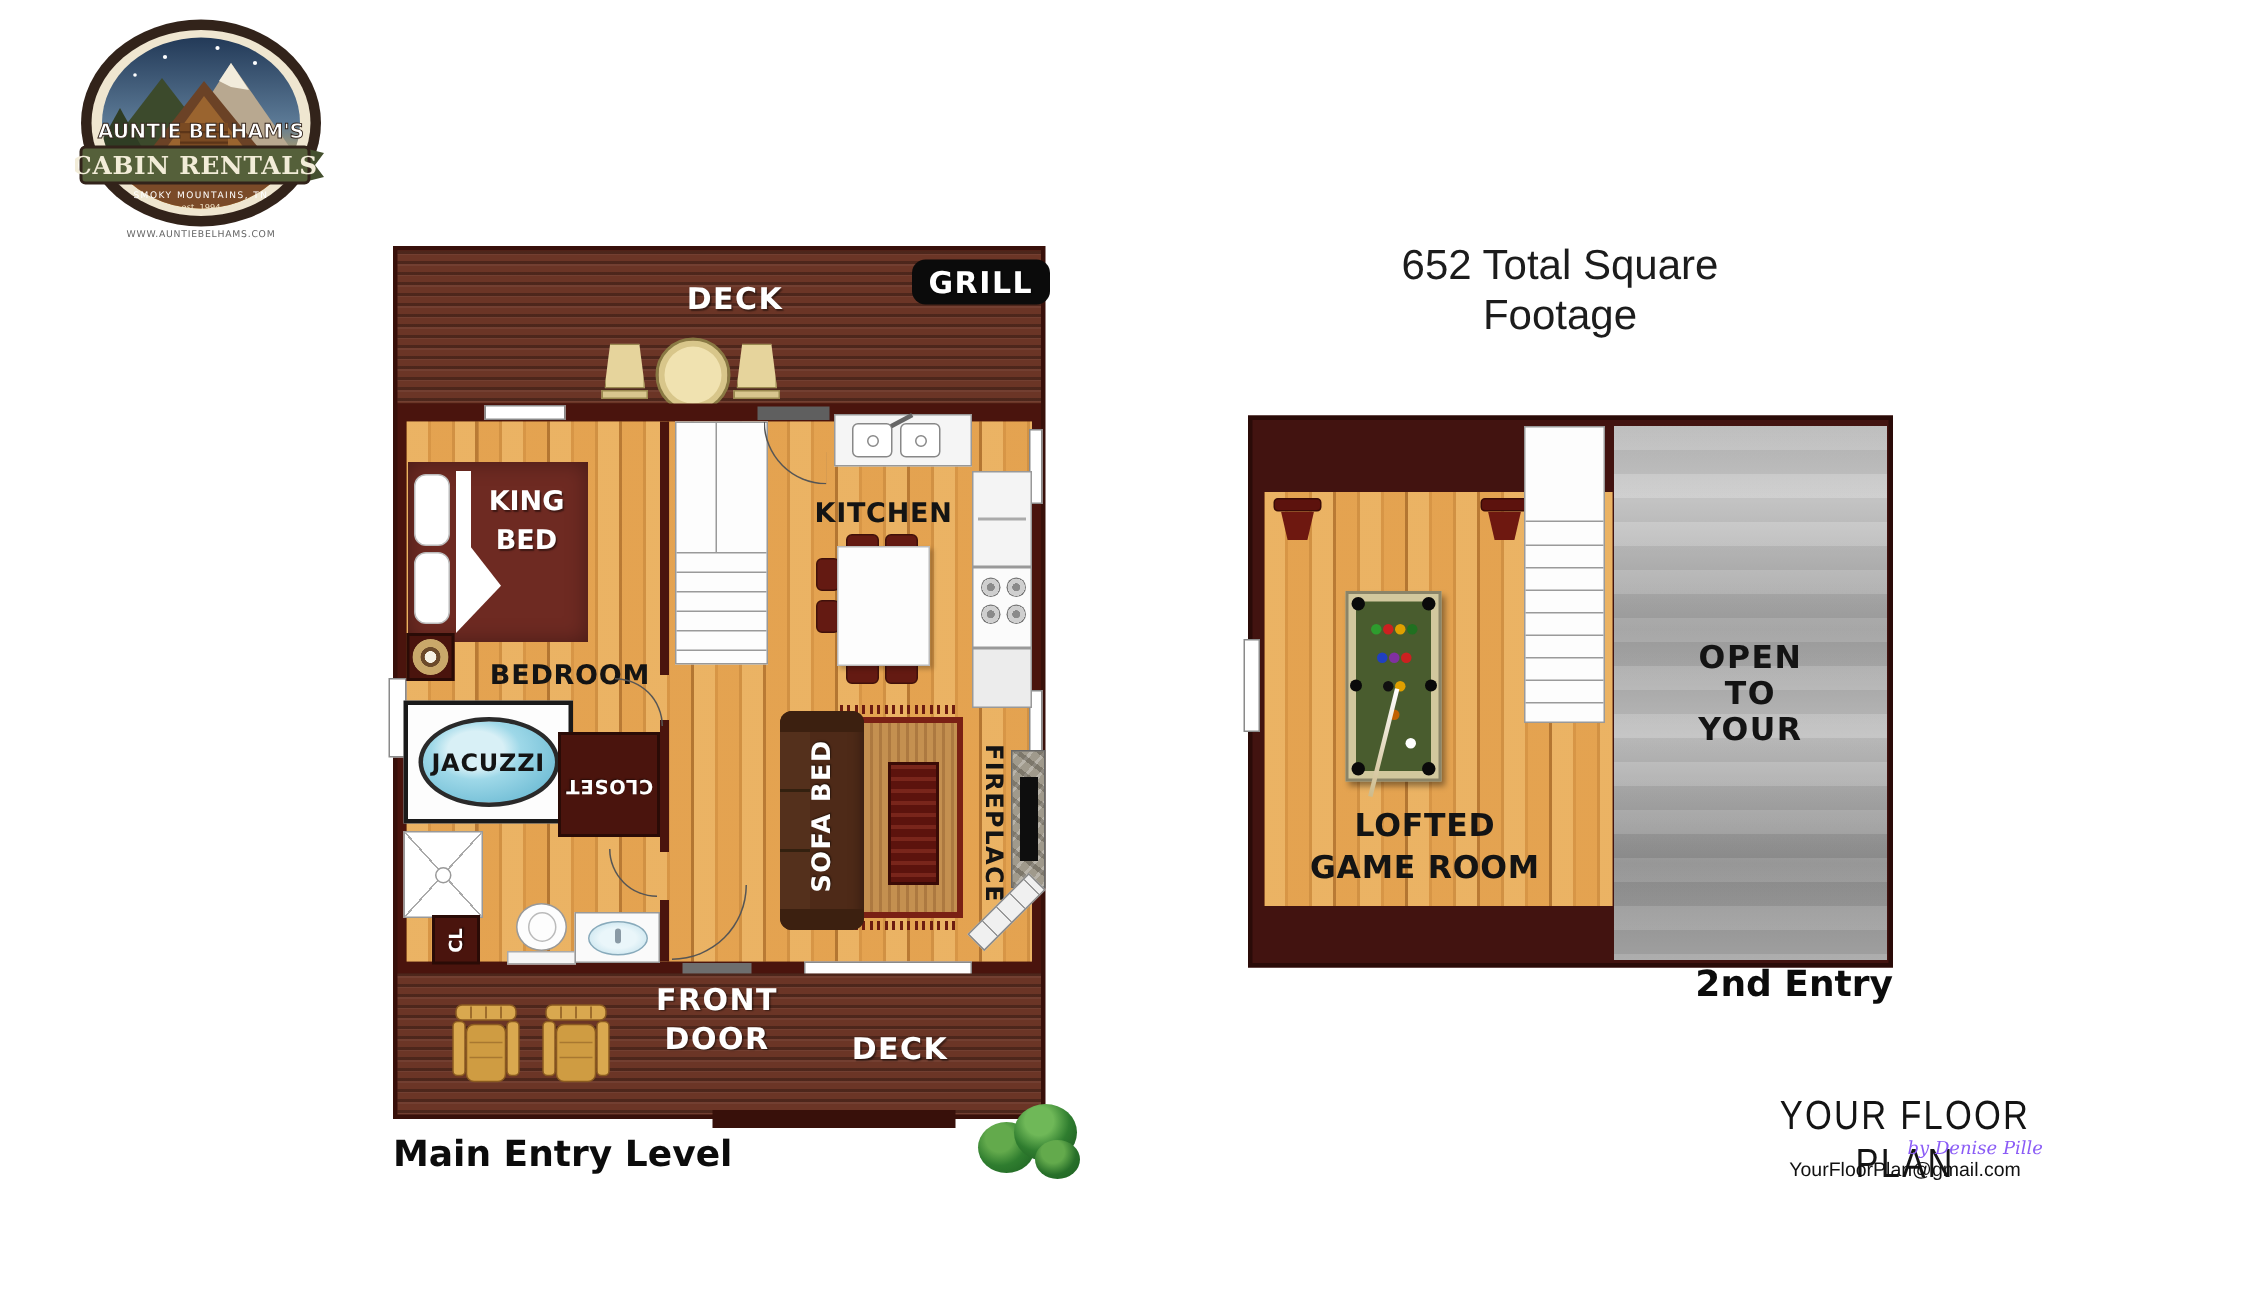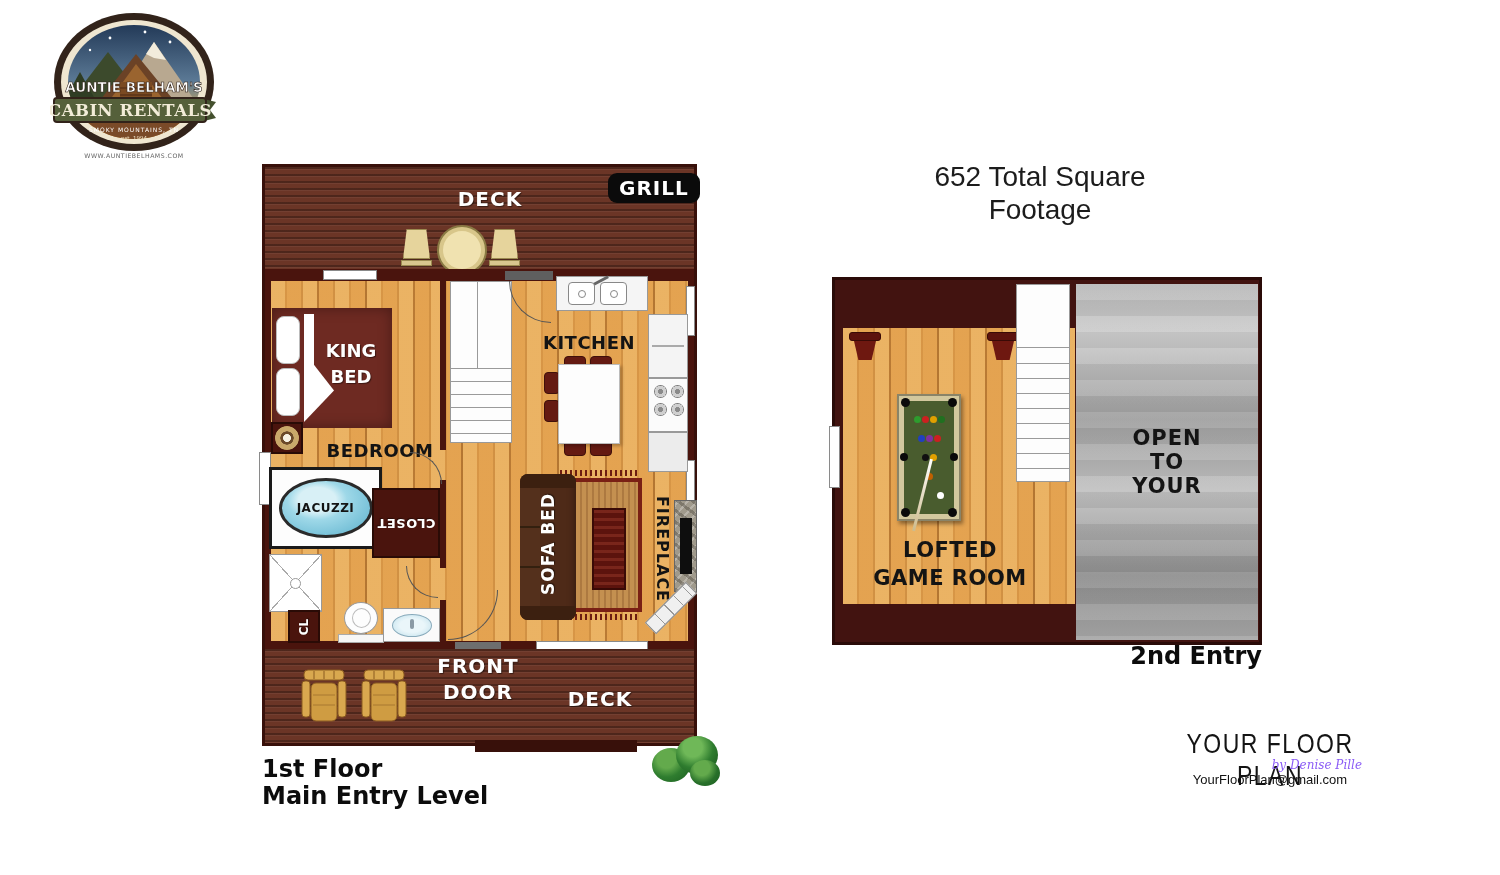--- a/index.html
+++ b/index.html
@@ -113,39 +113,39 @@
     <div class="abs" style="left:193px;top:478px;width:46px;height:9px;background:#6e6e6e;"></div>
     <div class="abs window" style="left:274px;top:477px;width:112px;height:10px;"></div>
 
     <div class="abs" style="left:10px;top:144px;width:120px;height:120px;background:#6e2a22;
          box-shadow:inset 0 0 14px rgba(0,0,0,.35);">
       <div class="abs" style="left:4px;top:8px;width:24px;height:48px;background:#fff;border:1px solid #bbb;border-radius:8px;box-sizing:border-box;"></div>
       <div class="abs" style="left:4px;top:60px;width:24px;height:48px;background:#fff;border:1px solid #bbb;border-radius:8px;box-sizing:border-box;"></div>
       <div class="abs" style="left:32px;top:6px;width:10px;height:72px;background:#fff;"></div>
       <div class="abs" style="left:32px;top:44px;width:30px;height:70px;background:#fff;
            clip-path:polygon(0 0,100% 55%,0 100%);"></div>
-      <div class="abs lbl-w" style="left:42px;top:30px;width:74px;font-size:18px;line-height:26px;">
+      <div class="abs lbl-w" style="left:42px;top:14px;width:74px;font-size:18px;line-height:26px;">
         <div>KING</div>
         <div>BED</div>
       </div>
     </div>
 
     <div class="abs" style="left:9px;top:258px;width:32px;height:32px;background:#4a140d;border:2px solid #2a0b06;
          box-sizing:border-box;display:flex;align-items:center;justify-content:center;">
       <div style="width:24px;height:24px;border-radius:50%;background:radial-gradient(circle,#f6f2e4 0 22%,#6b4a2a 24% 38%,#c9a86a 40% 70%,#5a3a1c 72% 100%);"></div>
     </div>
 
     <div class="abs lbl-b" style="left:48px;top:276px;width:140px;font-size:18px;letter-spacing:.5px;">BEDROOM</div>
 
     <div class="abs" style="left:7px;top:303px;width:113px;height:82px;background:#fdfdfd;border:3px solid #1a1a1a;
          box-sizing:border-box;display:flex;align-items:center;justify-content:center;">
       <div style="width:94px;height:60px;border-radius:50%;border:3px solid #2a2a2a;box-sizing:border-box;
            background:radial-gradient(ellipse at 40% 35%, #d8f0f6 0 25%, #9ed8e8 40%, #5ab0cc 100%);
            display:flex;align-items:center;justify-content:center;">
-        <span class="lbl-b" style="font-size:12px;letter-spacing:.5px;">JACUZZI</span>
+        <span class="lbl-b" style="font-size:16px;letter-spacing:.5px;">JACUZZI</span>
       </div>
     </div>
 
     <div class="abs" style="left:110px;top:324px;width:68px;height:70px;background:#4a140d;border:2px solid #2a0b06;
          box-sizing:border-box;display:flex;align-items:center;justify-content:center;">
       <span class="lbl-w" style="font-size:13px;transform:rotate(180deg);letter-spacing:.5px;">CLOSET</span>
     </div>
 
     <div class="abs" style="left:7px;top:390px;width:53px;height:58px;background:#fff;border:1px solid #999;box-sizing:border-box;
          background-image:linear-gradient(to bottom right, transparent 49.3%, #aaa 49.3% 50.7%, transparent 50.7%),
@@ -278,21 +278,20 @@
   </div>
 
   <div class="abs" style="left:652px;top:748px;width:38px;height:34px;border-radius:50%;
        background:radial-gradient(circle at 38% 32%,#63aa4c 0 28%,#2f7d2f 55%,#1b5e20 100%);"></div>
   <div class="abs" style="left:676px;top:736px;width:42px;height:38px;border-radius:50%;
        background:radial-gradient(circle at 40% 30%,#6fb858 0 26%,#2f7d2f 55%,#174f1b 100%);"></div>
   <div class="abs" style="left:690px;top:760px;width:30px;height:26px;border-radius:50%;
        background:radial-gradient(circle at 40% 30%,#63aa4c 0 30%,#28702a 60%,#1b5e20 100%);"></div>
 
   <div class="abs" style="left:262px;top:756px;font-size:24px;font-weight:bold;color:#0c0c0c;line-height:27px;">
-    <div>1st Floor</div>
     <div>Main Entry Level</div>
   </div>
 
   <div class="abs" style="left:890px;top:160px;width:300px;text-align:center;color:#1c1c1c;
        font-family:'Liberation Sans',sans-serif;font-size:28px;line-height:33px;">
     <div>652 Total Square</div>
     <div>Footage</div>
   </div>
 
   <div class="abs" style="left:832px;top:277px;width:430px;height:368px;background:#421310;

